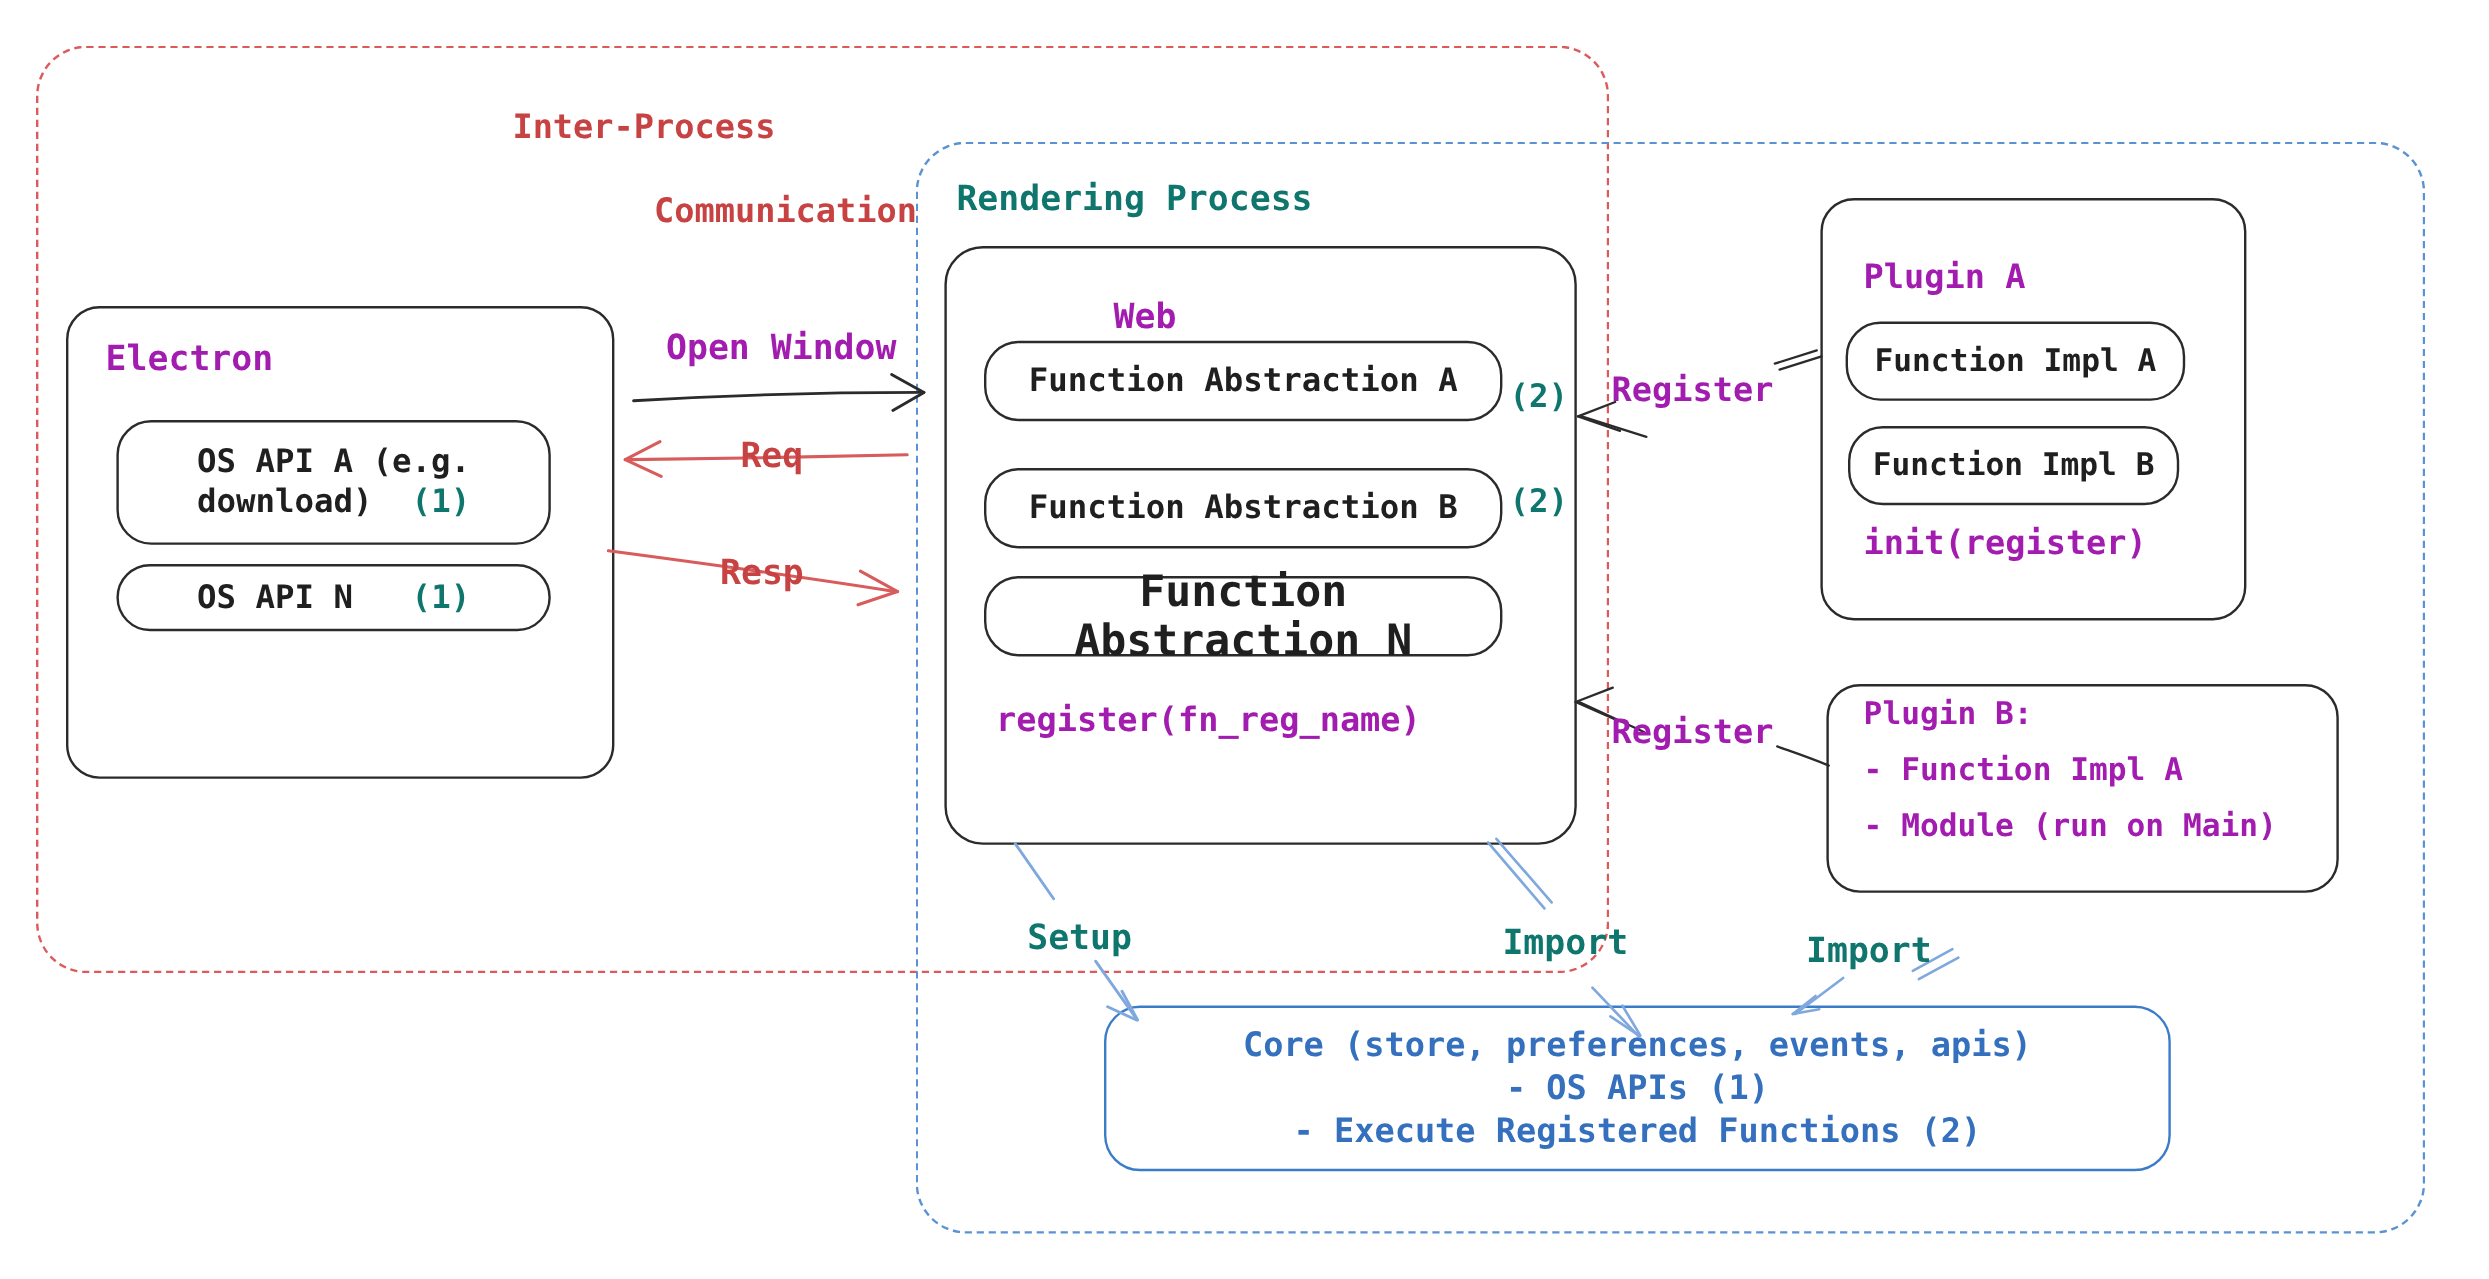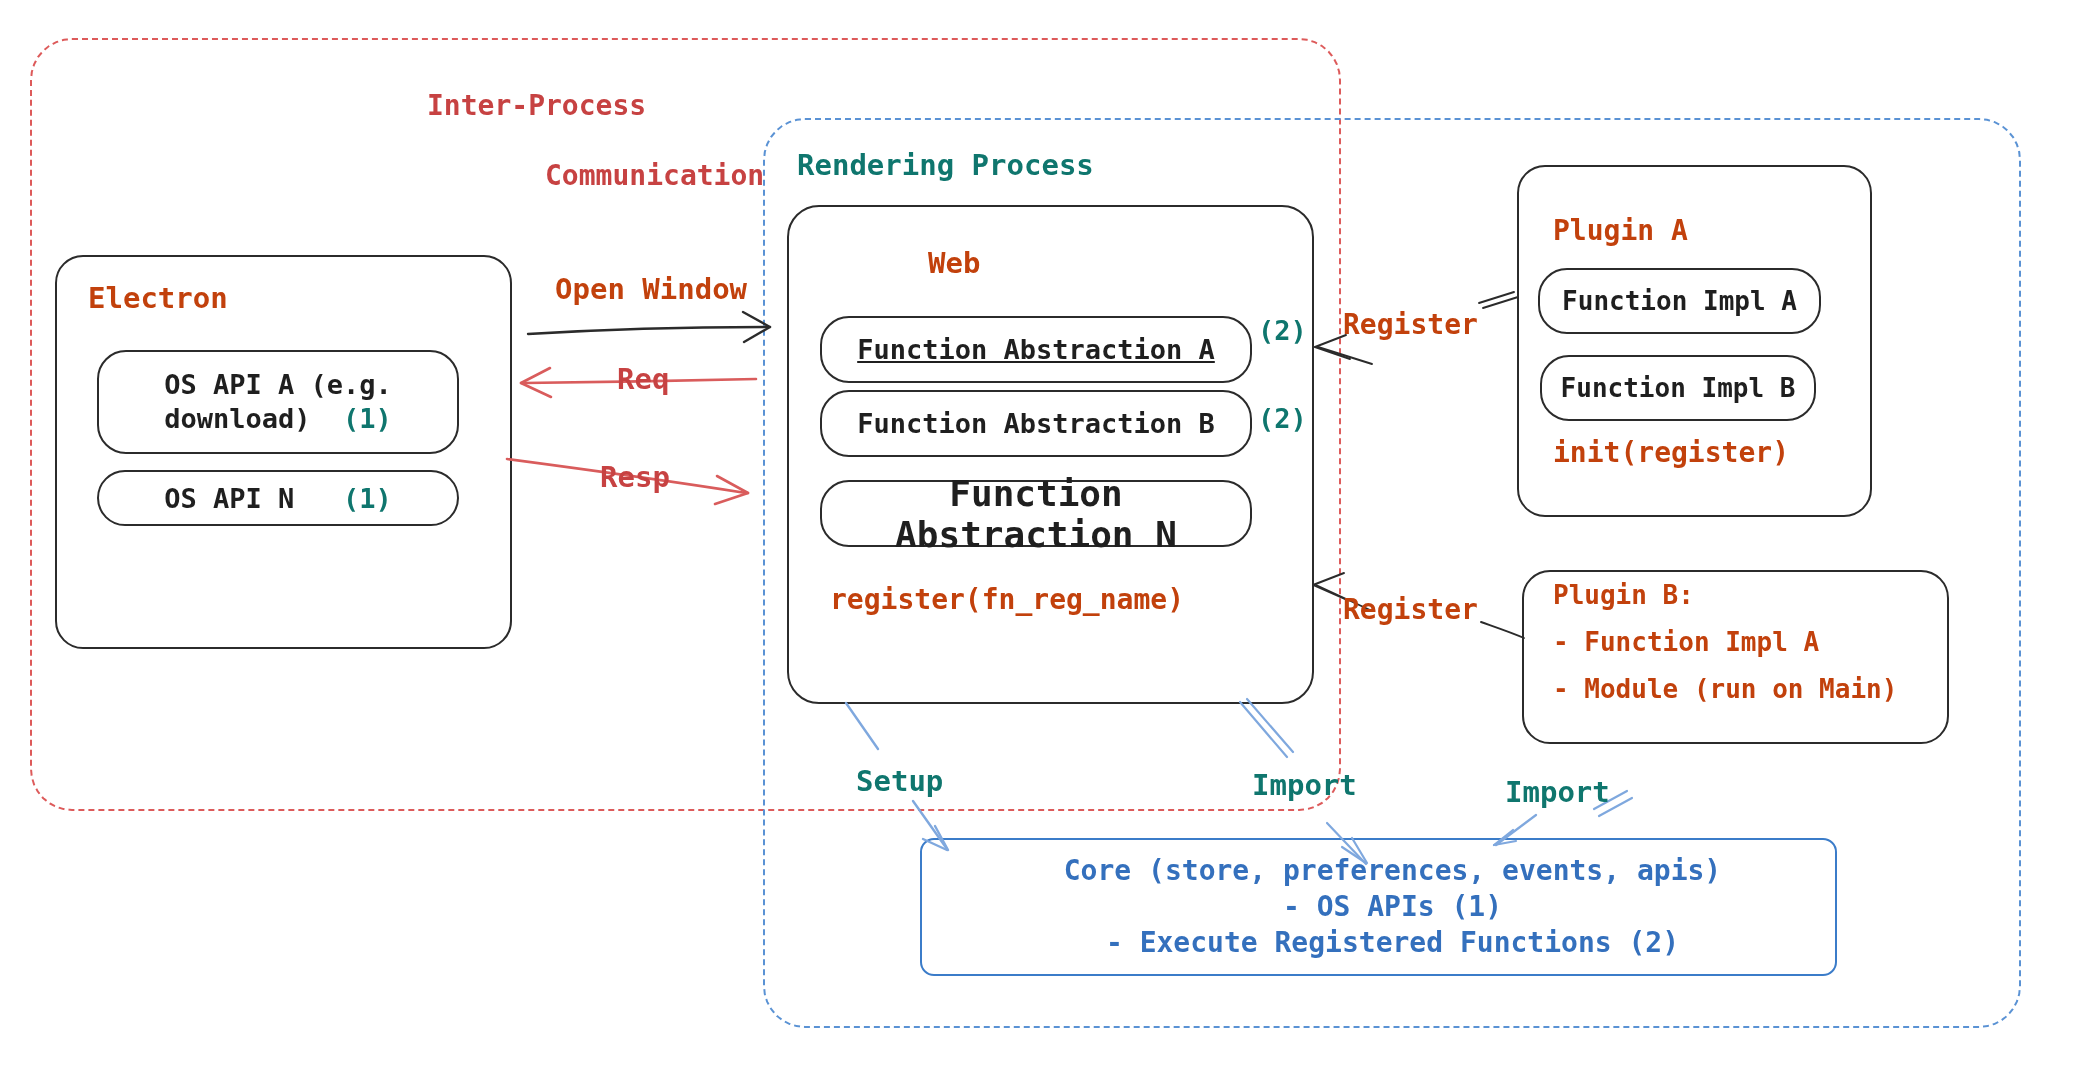--- a/index.html
+++ b/index.html
@@ -6,21 +6,21 @@
   #canvas{
     position:relative;
     width:2074px;height:1066px;
     background:#ffffff;
     font-family:"DejaVu Sans Mono", monospace;
     overflow:hidden;
   }
   .lbl{
     position:absolute;
     font-weight:600;
-    color:#c2410c;
+    color:#a21caf;
     white-space:pre;
     line-height:1.2;
   }
   .red{color:#c74242;}
   .blue{color:#0f766e;}
   .corefg{color:#3470bd;}
   .dashed-red{
     position:absolute;
     border:2.5px dashed #dd5a5a;
     border-radius:42px;
@@ -48,28 +48,27 @@
     align-items:center;
     justify-content:center;
     text-align:center;
     font-weight:600;
     color:#1f1f1f;
   }
   .core{
     position:absolute;
     border:2.4px solid #3b7cc9;
     background:#ffffff;
-    border-radius:14px;
+    border-radius:30px;
     display:flex;
     flex-direction:column;
     align-items:center;
     justify-content:center;
     text-align:center;
     font-weight:600;
-    padding-left:28px;
   }
   svg.overlay{position:absolute;left:0;top:0;z-index:30;pointer-events:none;}
   .z10{z-index:10;} .z20{z-index:20;} .z40{z-index:40;}
 </style>
 </head>
 <body>
 
 <div id="canvas">
 
   <div class="dashed-red z10" style="left:30px;top:38px;width:1307px;height:769px;"></div>
@@ -88,21 +87,21 @@
     <span><span>download)</span>&nbsp;&nbsp;<span class="blue">(1)</span></span>
   </div>
 
   <div class="inner z20" style="left:97px;top:470px;width:358px;height:52px;font-size:27px;">
     <span><span>OS API N</span>&nbsp;&nbsp;&nbsp;<span class="blue">(1)</span></span>
   </div>
 
   <div class="node z20" style="left:787px;top:205px;width:523px;height:495px;border-radius:32px;"></div>
   <div class="lbl z20" style="left:928px;top:246px;font-size:29px;">Web</div>
 
-  <div class="inner z20" style="left:820px;top:316px;width:428px;height:63px;font-size:27px;text-decoration:underline;">Function Abstraction A</div>
+  <div class="inner z20" style="left:820px;top:284px;width:428px;height:63px;font-size:27px;">Function Abstraction A</div>
   <div class="lbl blue z20" style="left:1258px;top:315px;font-size:27px;">(2)</div>
 
   <div class="inner z20" style="left:820px;top:390px;width:428px;height:63px;font-size:27px;">Function Abstraction B</div>
   <div class="lbl blue z20" style="left:1258px;top:403px;font-size:27px;">(2)</div>
 
   <div class="inner z20" style="left:820px;top:480px;width:428px;height:63px;font-size:36px;">Function Abstraction N</div>
 
   <div class="lbl z20" style="left:830px;top:583px;font-size:28px;">register(fn_reg_name)</div>
 
   <div class="node z20" style="left:1517px;top:165px;width:351px;height:348px;"></div>

